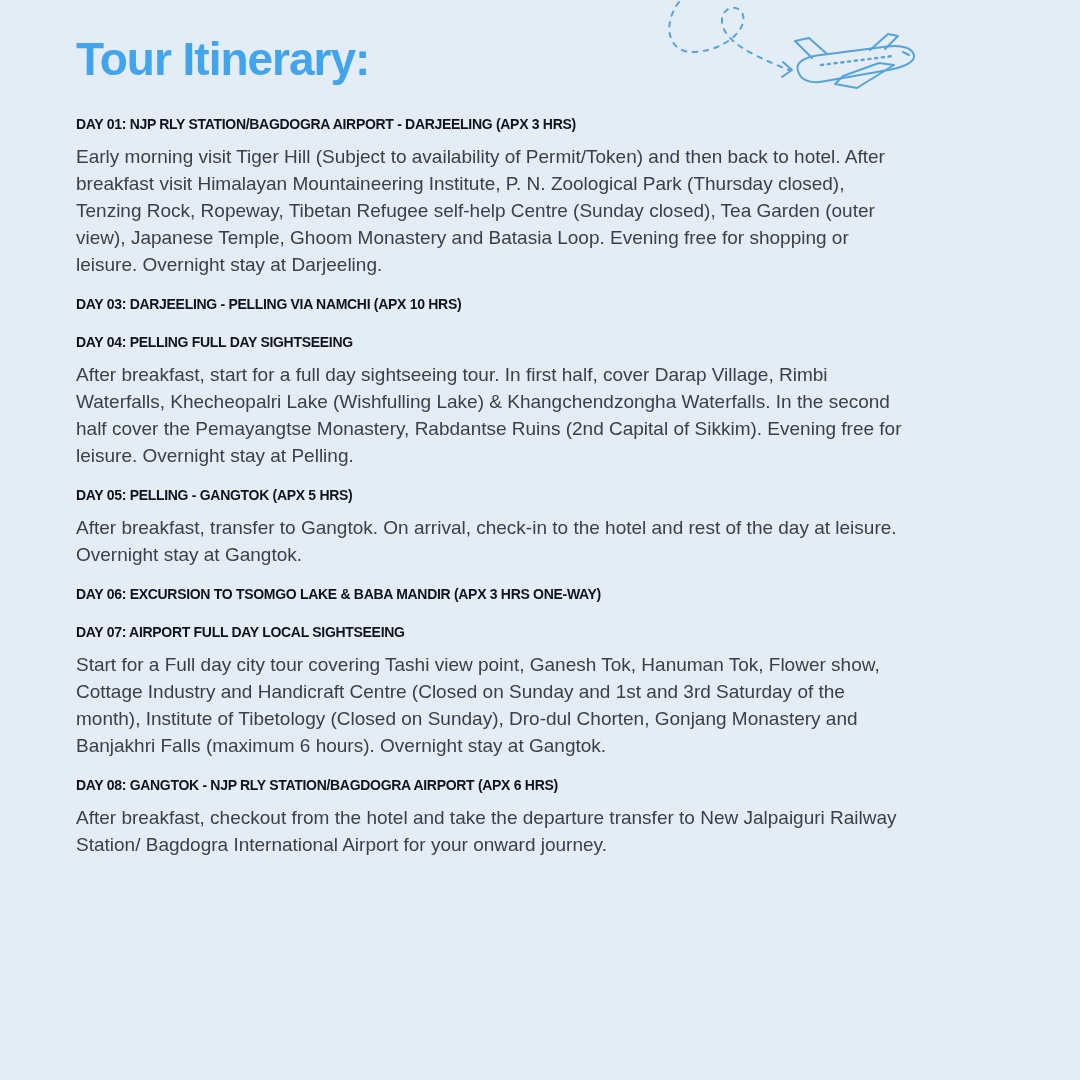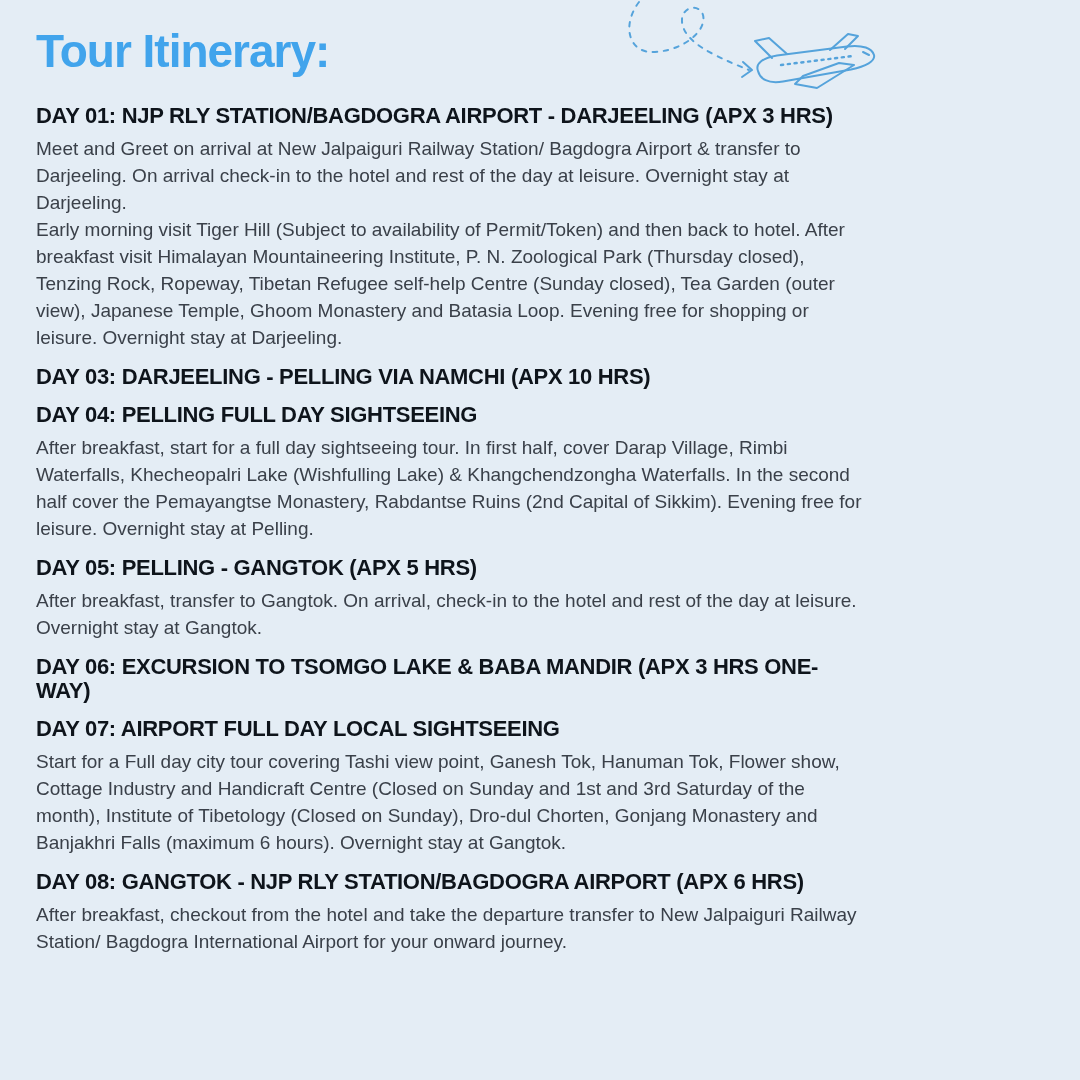--- a/index.html
+++ b/index.html
@@ -12,38 +12,39 @@
   *{margin:0;padding:0;box-sizing:border-box;}
   html,body{width:1080px;height:1080px;}
   body{
     background:var(--bg);
     font-family:"Liberation Sans", sans-serif;
     overflow:hidden;
   }
   .page{
     position:relative;
     width:907px;height:1080px;
-    padding:20px 36px 20px 36px;
+    padding:28px 36px 20px 36px;
+    margin-left:40px;
   }
   .page-title{
     font-size:46px;
     font-weight:bold;
     letter-spacing:-1px;
     color:var(--accent);
     margin:4px 0 26px 0;
   }
   .plane-wrap{
     position:absolute;
     top:0;
     right:22px;
     width:276px;
     height:118px;
   }
   .day-section .day-heading{
-    font-size:22px;
+    font-size:14px;
     font-weight:bold;
     letter-spacing:-0.3px;
     color:var(--heading);
     line-height:24px;
     margin:14px 0 7px 0;
   }
   .day-section:first-of-type .day-heading{margin-top:0;}
   .day-section .day-body{
     font-size:19px;
     color:var(--body);
@@ -79,21 +80,20 @@
 
         <path d="M 254 52 L 260 55"></path>
 
         <path d="M 172 65 L 244 56" stroke-width="2.4" stroke-dasharray="2.2 4.6"></path>
       </g>
     </svg>
   </div>
 
   <section class="day-section">
     <h2 class="day-heading">DAY 01: NJP RLY STATION/BAGDOGRA AIRPORT - DARJEELING (APX 3 HRS)</h2>
-    <p class="day-body">Meet and Greet on arrival at New Jalpaiguri Railway Station/ Bagdogra Airport &amp; transfer to Darjeeling. On arrival check-in to the hotel and rest of the day at leisure. Overnight stay at Darjeeling.</p>
   </section>
 
   <section class="day-section">
     <p class="day-body">Early morning visit Tiger Hill (Subject to availability of Permit/Token) and then back to hotel. After breakfast visit Himalayan Mountaineering Institute, P. N. Zoological Park (Thursday closed), Tenzing Rock, Ropeway, Tibetan Refugee self-help Centre (Sunday closed), Tea Garden (outer view), Japanese Temple, Ghoom Monastery and Batasia Loop. Evening free for shopping or leisure. Overnight stay at Darjeeling.</p>
   </section>
 
   <section class="day-section">
     <h2 class="day-heading">DAY 03: DARJEELING - PELLING VIA NAMCHI (APX 10 HRS)</h2>
   </section>
 

